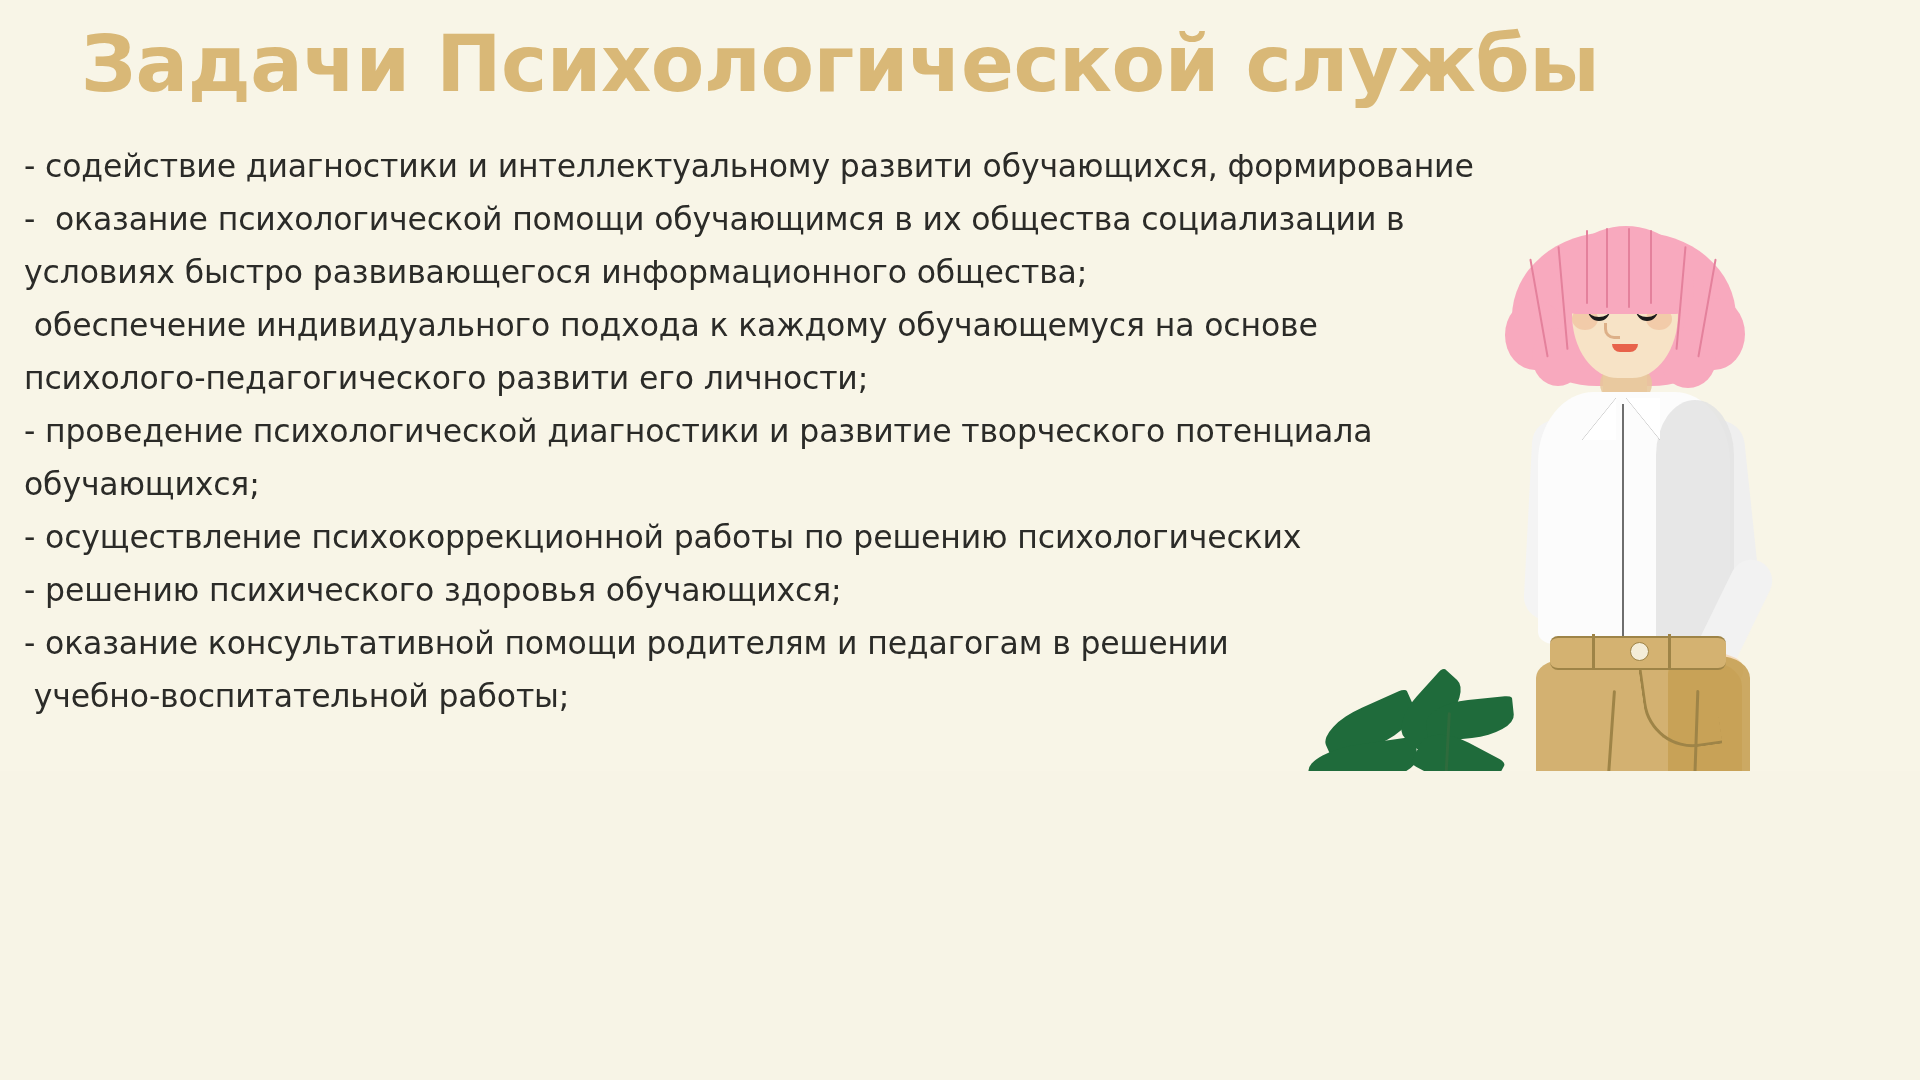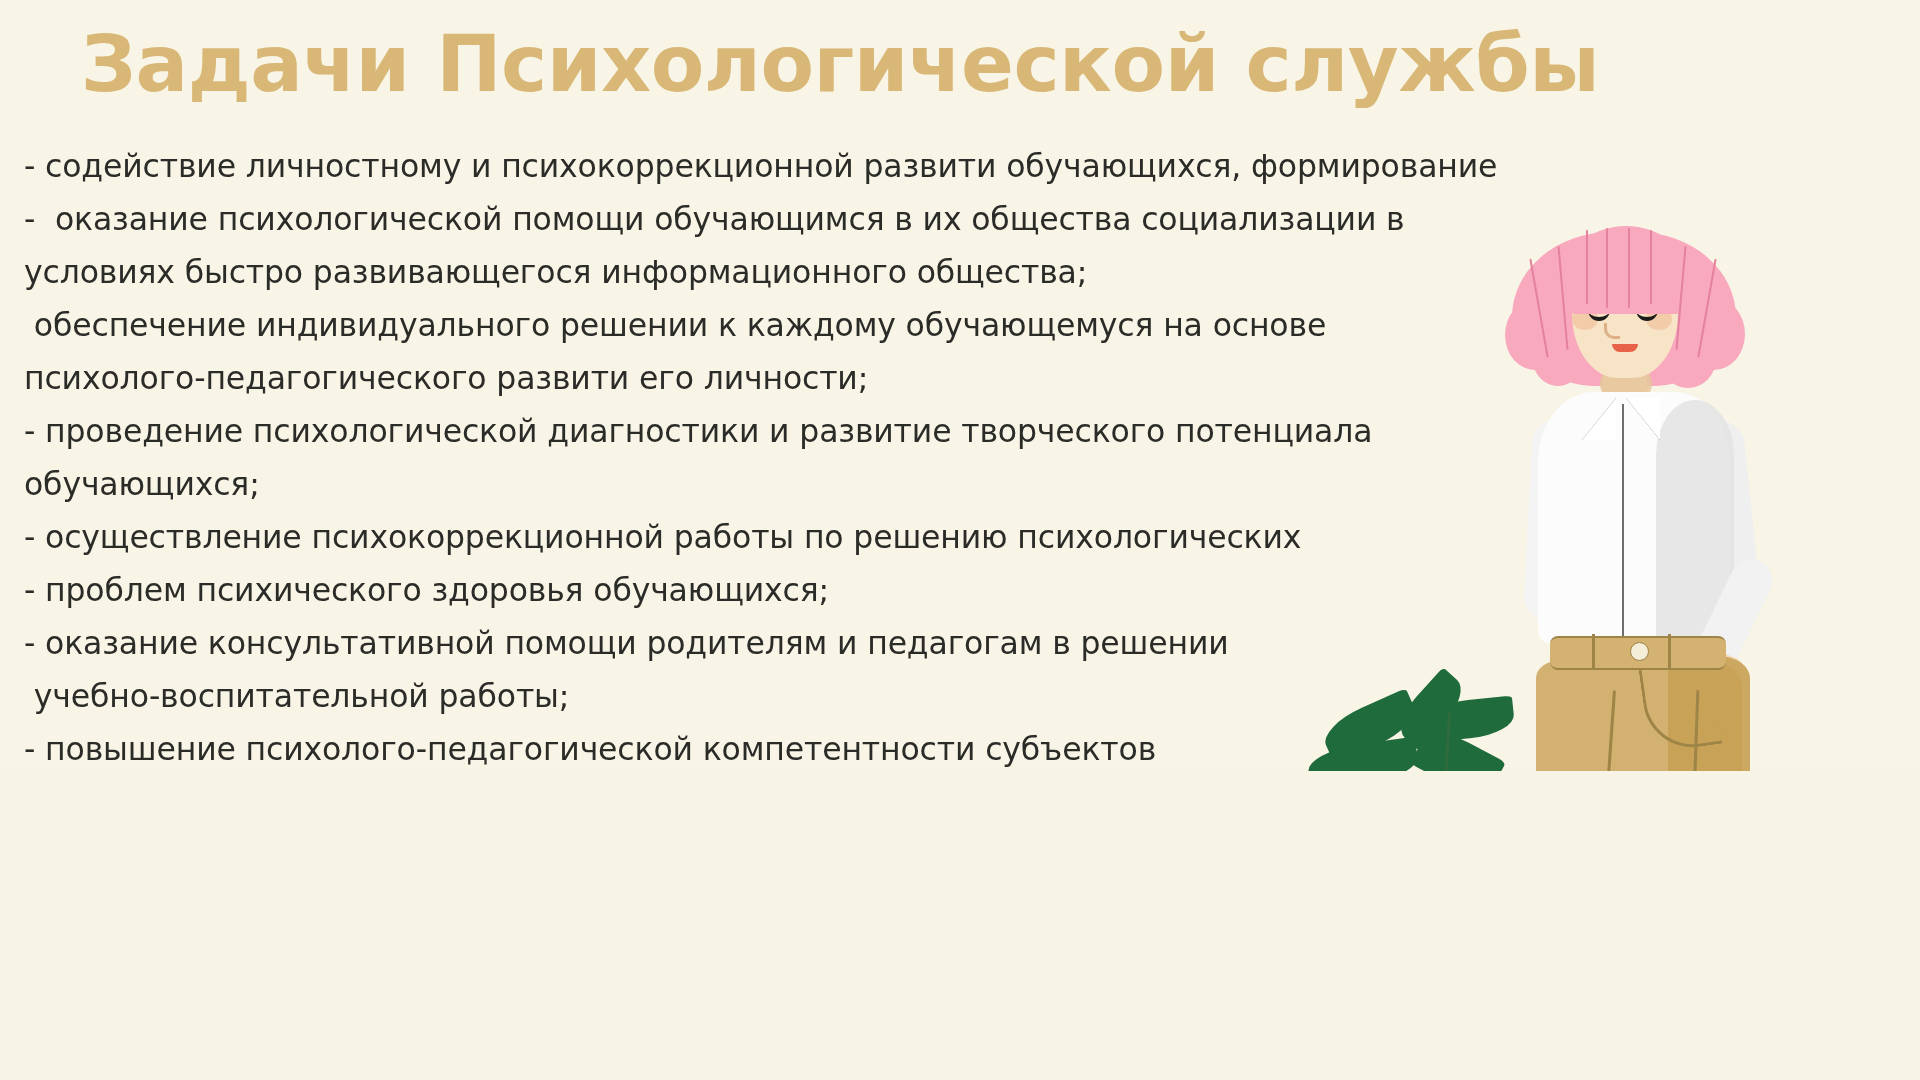--- a/index.html
+++ b/index.html
@@ -425,32 +425,31 @@
   .leaf.lf8 { left: 96px;  top: 786px; width: 64px; height: 50px; transform: rotate(58deg); }
 </style>
 </head>
 <body>
 
 <div id="slide">
 
   <div id="title">Задачи Психологической службы</div>
 
   <div id="body-text">
-    <div class="line">- содействие личностному и психокоррекционной развити обучающихся, формирование</div>
+    <div class="line">- содействие диагностики и интеллектуальному развити обучающихся, формирование</div>
     <div class="line">-  оказание психологической помощи обучающимся в их общества социализации в</div>
     <div class="line">условиях быстро развивающегося информационного общества;</div>
-    <div class="line"> обеспечение индивидуального решении к каждому обучающемуся на основе</div>
+    <div class="line"> обеспечение индивидуального подхода к каждому обучающемуся на основе</div>
     <div class="line">психолого-педагогического развити его личности;</div>
     <div class="line">- проведение психологической диагностики и развитие творческого потенциала</div>
     <div class="line">обучающихся;</div>
     <div class="line">- осуществление психокоррекционной работы по решению психологических</div>
-    <div class="line">- проблем психического здоровья обучающихся;</div>
+    <div class="line">- решению психического здоровья обучающихся;</div>
     <div class="line">- оказание консультативной помощи родителям и педагогам в решении</div>
     <div class="line"> учебно-воспитательной работы;</div>
-    <div class="line">- повышение психолого-педагогической компетентности субъектов</div>
   </div>
 
   <div id="illustration">
 
     <div class="floor-shadow"></div>
 
     <div class="leaf lf1"></div>
     <div class="leaf lf2"></div>
     <div class="leaf lf3"></div>
     <div class="leaf lf4"></div>

